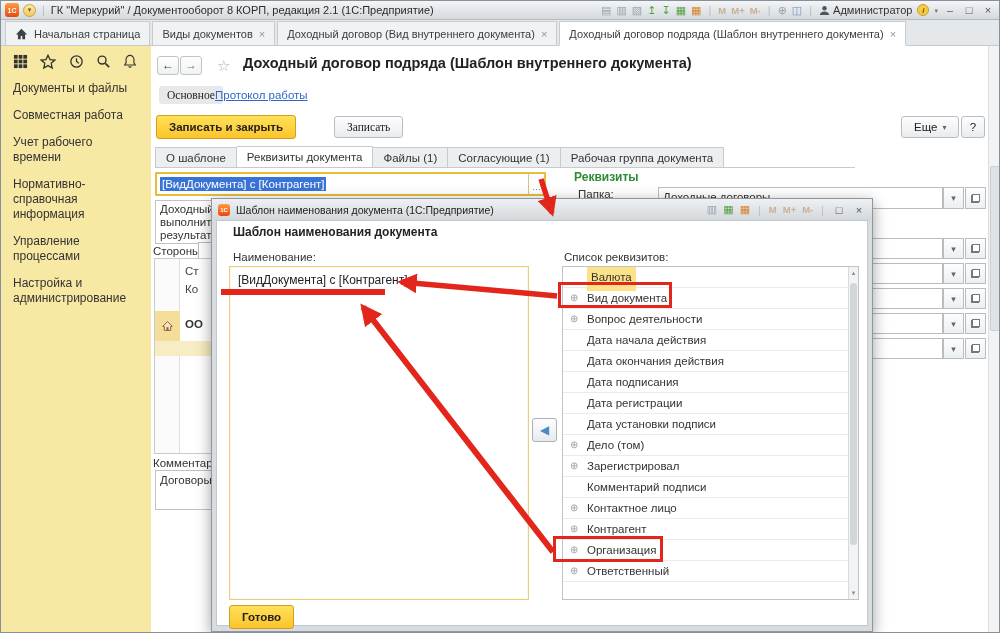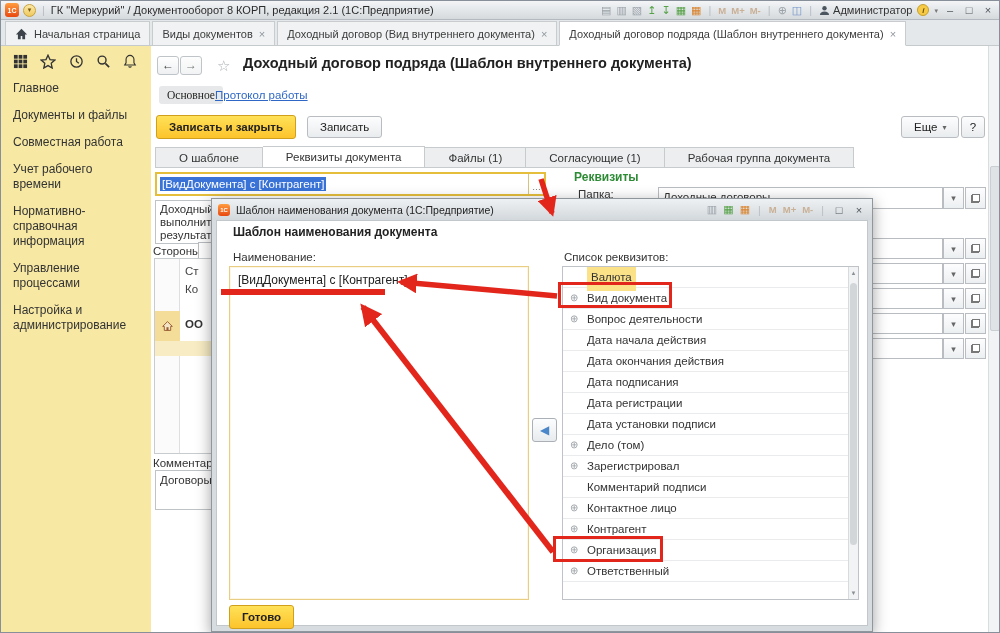--- a/index.html
+++ b/index.html
@@ -49,21 +49,21 @@
     background:linear-gradient(#fff,#eef0f1);text-align:center;line-height:17px;font-size:12px;color:#444;}
   .form-title{position:absolute;left:92px;top:9px;font-size:14.5px;font-weight:bold;color:#222;white-space:nowrap;}
   .star-g{position:absolute;left:66px;top:11px;color:#aab0b5;font-size:15px;}
   .navpill{position:absolute;left:8px;top:40px;background:#e7e8e9;border-radius:3px;padding:3px 8px;font-size:11.5px;color:#222;font-family:Liberation Serif, serif;}
   .navlink{position:absolute;left:64px;top:43px;color:#2f67c6;text-decoration:underline;font-size:11.5px;}
   .btn{display:inline-flex;align-items:center;justify-content:center;border:1px solid #b9bdc1;border-radius:3px;
     background:linear-gradient(#fdfdfe,#e9ecee);font-size:11.5px;color:#222;padding:0 12px;height:22px;}
   .btn.yellow{background:linear-gradient(#ffe158,#fcc42c);border-color:#d0a01c;font-weight:bold;height:24px;}
   .tabstrip{position:absolute;left:4px;top:100px;height:22px;display:flex;align-items:flex-end;}
   .ftab{height:21px;background:#eceeef;border:1px solid #c7cbce;border-left:none;display:flex;align-items:center;
-    padding:0 23px;font-size:11.5px;color:#333;white-space:nowrap;}
+    padding:0 10px;font-size:11.5px;color:#333;white-space:nowrap;}
   .ftab:first-child{border-left:1px solid #c7cbce;}
   .ftab.active{background:#fff;border-bottom:1px solid #fff;height:22px;font-weight:normal;}
   .tmpl-field{position:absolute;left:4px;top:126px;width:391px;height:24px;border:2px solid #e5be3c;background:#fff;
     display:flex;align-items:center;}
   .tmpl-field .val{margin-left:3px;background:#3973d8;color:#fff;font-size:11.5px;padding:1px 2px;}
   .tmpl-field .dots{margin-left:auto;width:16px;height:100%;border-left:1px solid #d9c27a;color:#777;
     display:flex;align-items:flex-end;justify-content:center;font-size:9px;padding-bottom:2px;}
   .green-hdr{position:absolute;left:423px;top:124px;color:#2e8b35;font-weight:bold;font-size:12px;}
   .plabel{position:absolute;font-size:11.5px;color:#333;}
   .pfield{position:absolute;background:#fff;border:1px solid #b9bdc1;font-size:11.5px;color:#333;padding:3px 4px;white-space:nowrap;overflow:hidden;}
@@ -200,40 +200,39 @@
         </svg>
       <svg class="svgi" width="15" height="15" viewBox="0 0 16 16">
           <circle cx="6.5" cy="6.5" r="4.2" fill="none" stroke="#333" stroke-width="1.5"></circle>
           <line x1="10" y1="10" x2="14" y2="14" stroke="#333" stroke-width="1.8"></line>
         </svg>
       <svg class="svgi" width="14" height="15" viewBox="0 0 16 17">
           <path d="M8 1.5a4.5 4.5 0 0 0-4.5 4.5v4L2 12.5h12L12.5 10V6A4.5 4.5 0 0 0 8 1.5z" fill="none" stroke="#333" stroke-width="1.3"></path>
           <path d="M6.5 14a1.6 1.6 0 0 0 3 0" fill="none" stroke="#333" stroke-width="1.3"></path>
         </svg>
     </div>
-    <div class="sb-item">Главное</div>
     <div class="sb-item">Документы и файлы</div>
     <div class="sb-item">Совместная работа</div>
     <div class="sb-item">Учет рабочего времени</div>
     <div class="sb-item">Нормативно-справочная информация</div>
     <div class="sb-item">Управление процессами</div>
     <div class="sb-item">Настройка и администрирование</div>
   </div>
 
   <div class="main">
     <div class="navbtn" style="left:6px;top:10px;">←</div>
     <div class="navbtn" style="left:29px;top:10px;background:linear-gradient(#fdfdfd,#f2f3f4);color:#777;">→</div>
     <div class="star-g">☆</div>
     <div class="form-title">Доходный договор подряда (Шаблон внутреннего документа)</div>
 
     <div class="navpill">Основное</div>
     <a class="navlink">Протокол работы</a>
 
     <div class="btn yellow" style="position:absolute;left:5px;top:69px;">Записать и закрыть</div>
-    <div class="btn" style="position:absolute;left:156px;top:70px;">Записать</div>
+    <div class="btn" style="position:absolute;left:183px;top:70px;font-family:Liberation Serif, serif;">Записать</div>
     <div class="btn" style="position:absolute;left:750px;top:70px;gap:5px;">
       <span>Еще</span>
       <span style="font-size:8px;color:#666;">▾</span>
     </div>
     <div class="btn" style="position:absolute;left:810px;top:70px;width:24px;padding:0;">?</div>
 
     <div class="tabstrip">
       <div class="ftab">О шаблоне</div>
       <div class="ftab active">Реквизиты документа</div>
       <div class="ftab">Файлы (1)</div>

